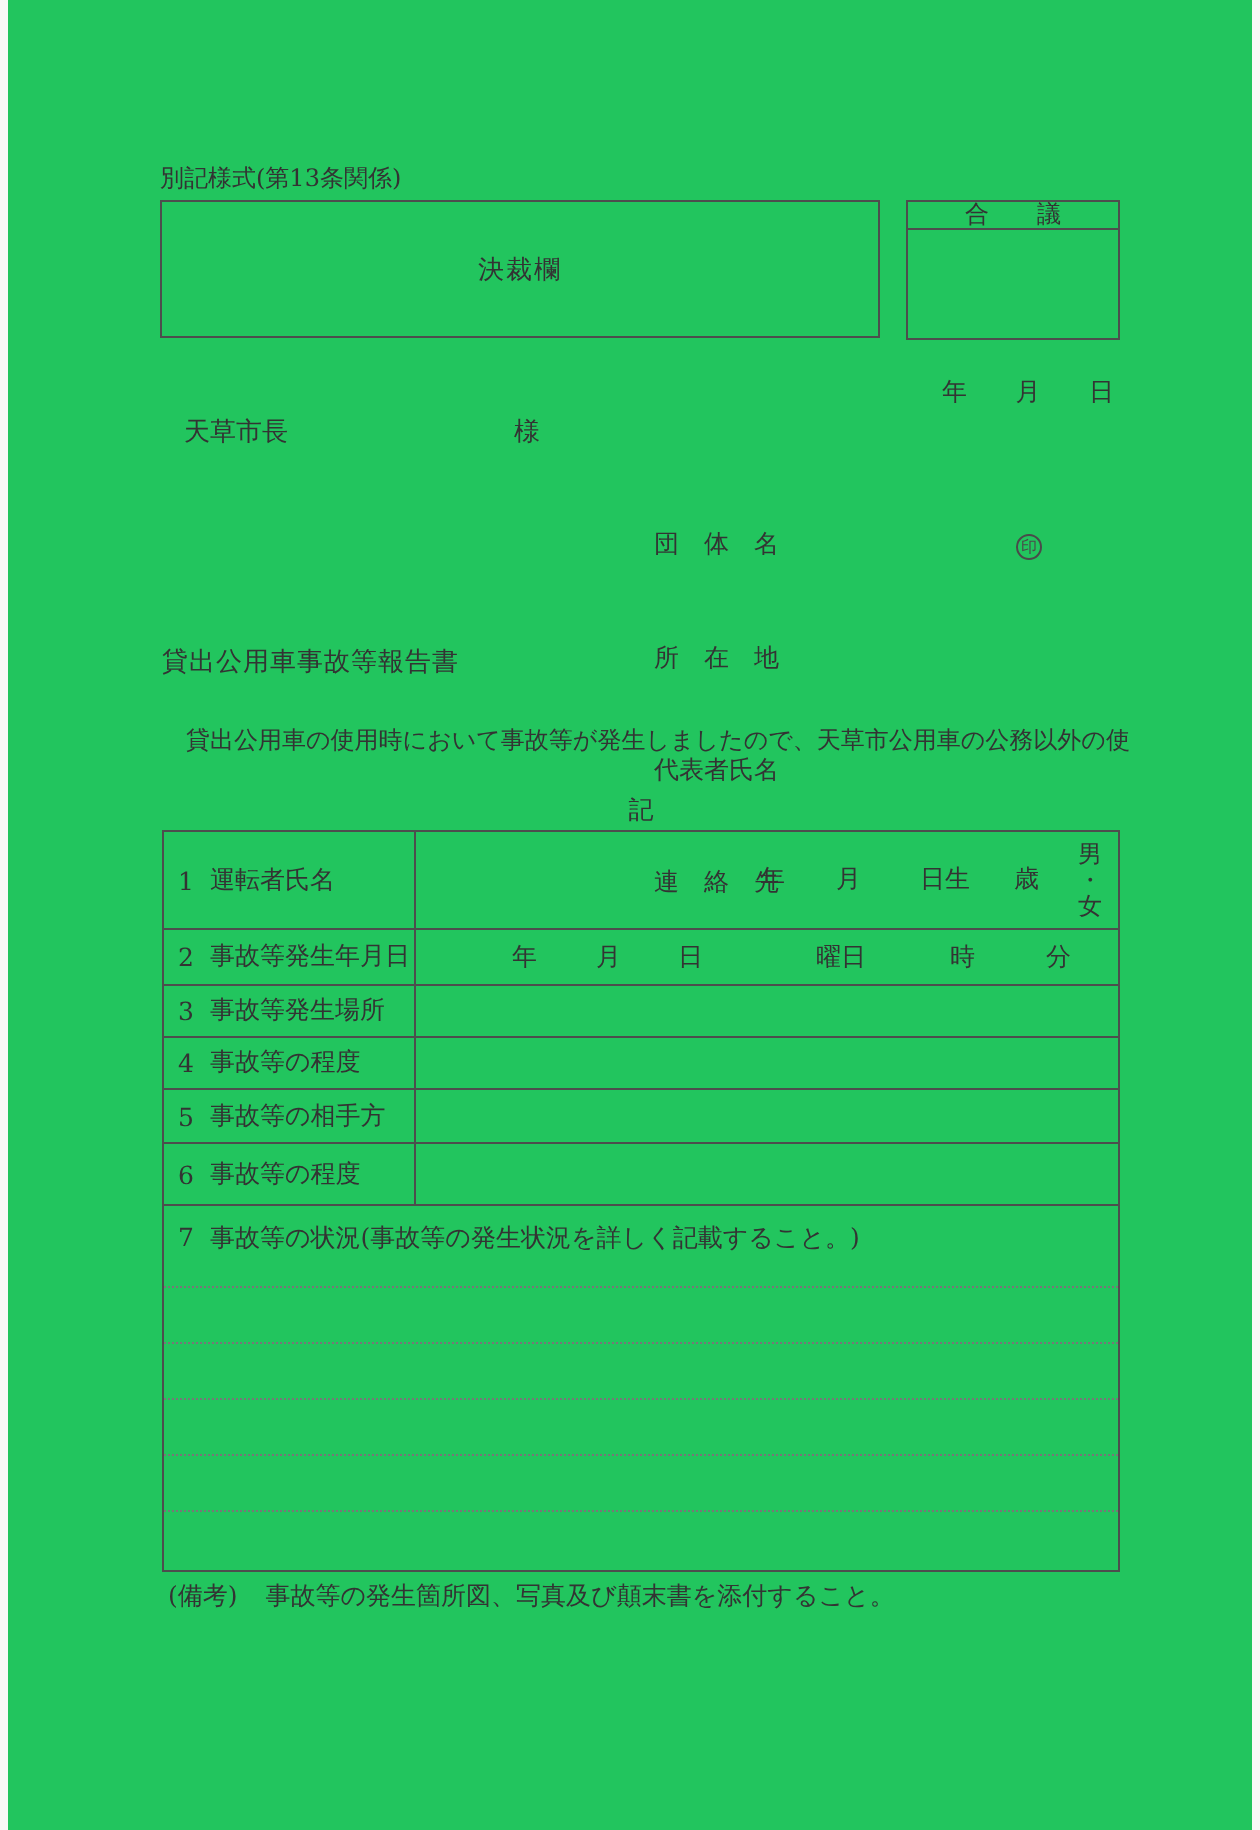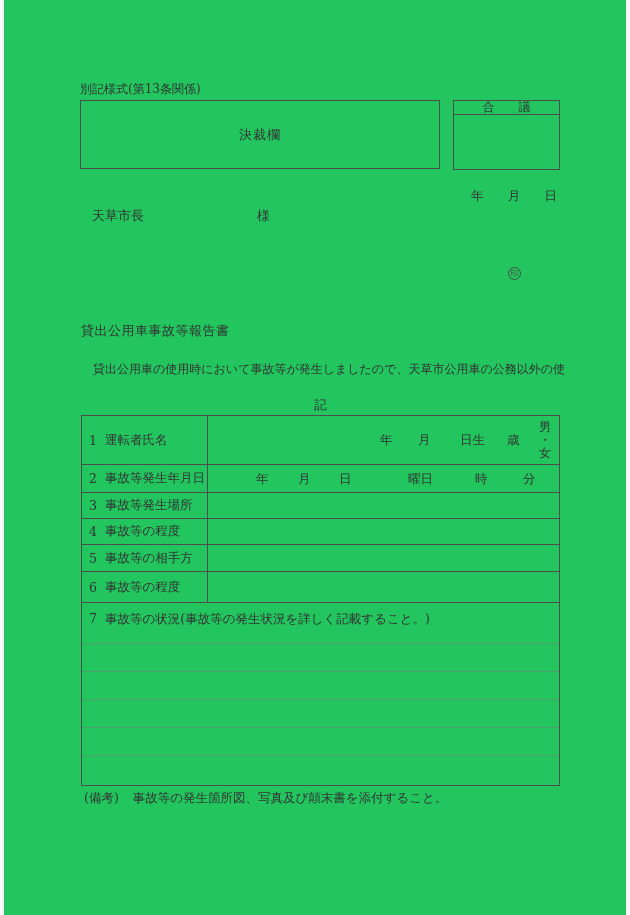--- a/index.html
+++ b/index.html
@@ -36,21 +36,21 @@
   .seal {
     left:504px; top:267px; width:13px; height:13px;
     border:1px solid #4a4a4a; border-radius:50%;
     display:flex; align-items:center; justify-content:center;
     font-size:8px; line-height:8px; color:#4a4a4a;
   }
 
   .doc-title { left:77px; top:322px; width:479px; font-size:13px; letter-spacing:0.5px; }
 
   .body-par { left:77px; top:361px; width:500px; font-size:12px; line-height:19.3px; }
-  .body-par div { white-space:nowrap;font-family:Liberation Mono, monospace; }
+  .body-par div { white-space:nowrap; }
 
   .ki { left:77px; top:397px; width:479px; text-align:center; }
 
   .form-table { left:77px; top:415px; width:479px; height:371px; border:1px solid #4d4d4d; font-size:12.5px; }
   .t-row { display:flex; border-bottom:1px solid #4d4d4d; }
   .r1 { height:49px; } .r2 { height:28px; } .r3 { height:26px; }
   .r4 { height:26px; } .r5 { height:27px; } .r6 { height:31px; }
   .t-label {
     width:126px; flex:none; border-right:1px solid #4d4d4d;
     display:flex; align-items:center; padding-left:7px; white-space:nowrap;
@@ -91,20 +91,26 @@
     <span>年</span>
     <span>月</span>
     <span>日</span>
   </div>
 
   <div class="abs addressee">
     <span>天草市長</span>
     <span class="honorific">様</span>
   </div>
 
+  <div class="abs sender">
+    <div>団　体　名</div>
+    <div>所　在　地</div>
+    <div>代表者氏名</div>
+    <div>連　絡　先</div>
+  </div>
 
   <div class="abs seal">
     <span>印</span>
   </div>
 
   <div class="abs doc-title">貸出公用車事故等報告書</div>
 
   <div class="abs body-par">
     <div>　貸出公用車の使用時において事故等が発生しましたので、天草市公用車の公務以外の使</div>
   </div>

